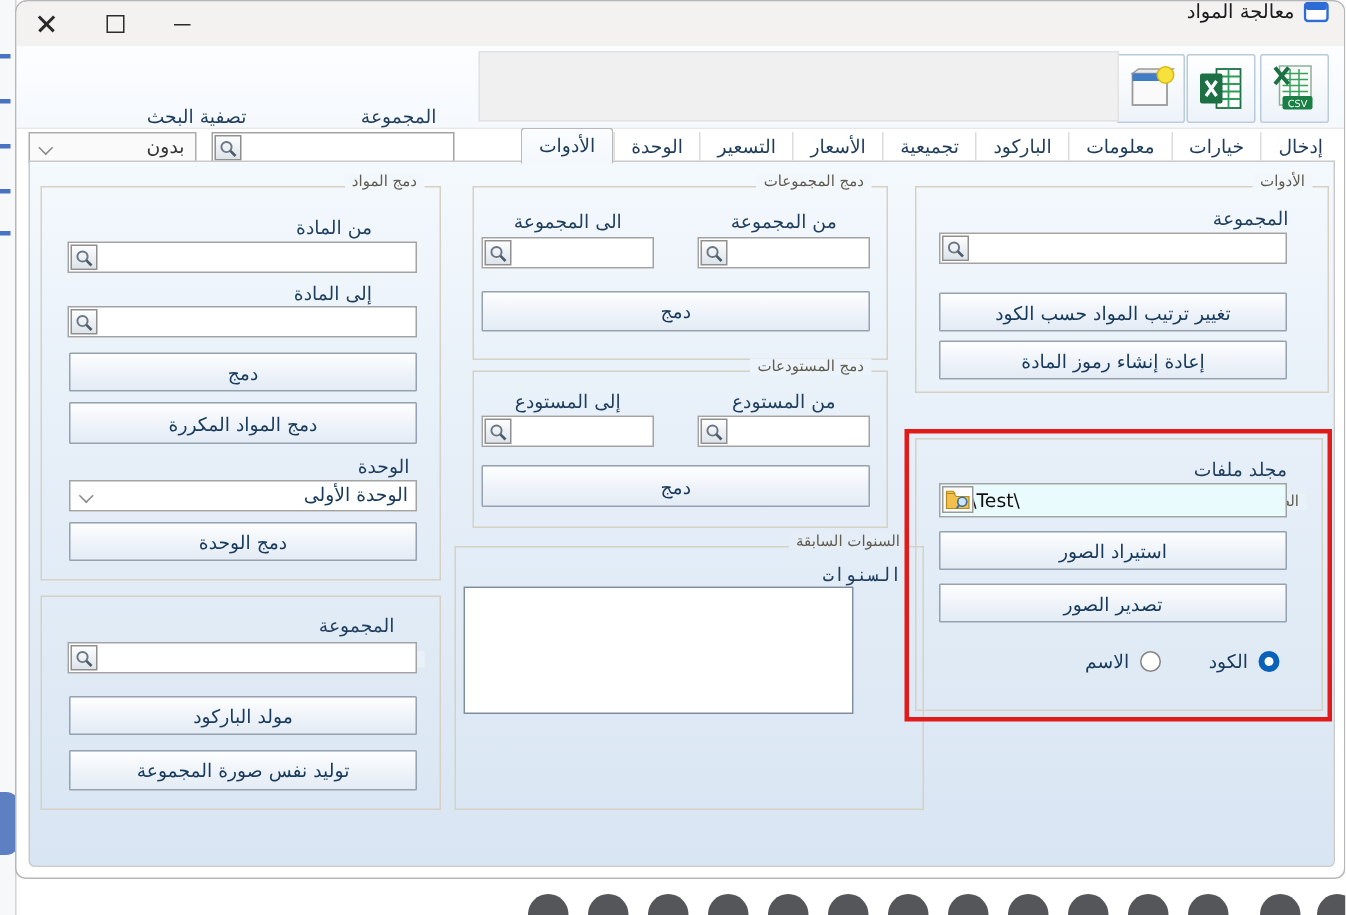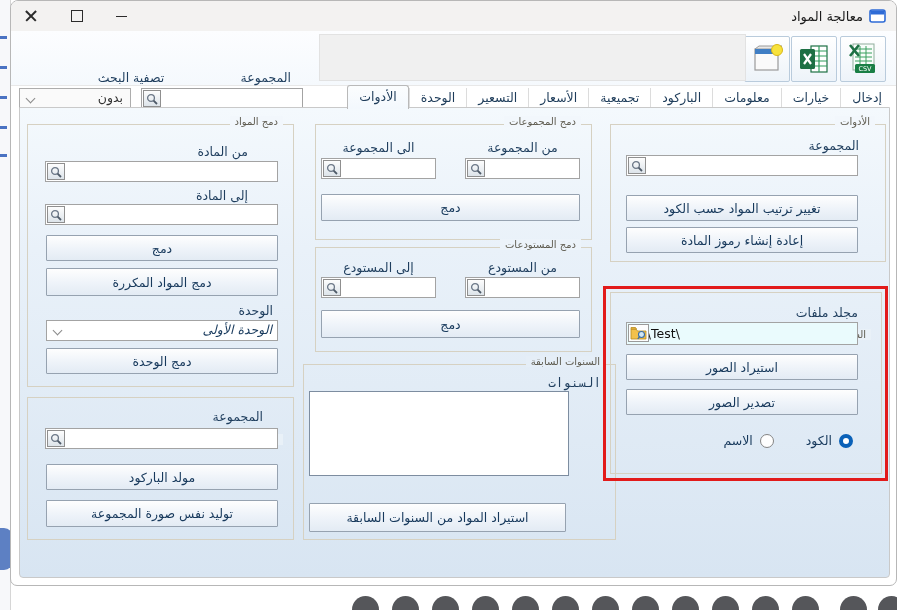--- a/index.html
+++ b/index.html
@@ -9,21 +9,21 @@
   
   .back-strip{position:absolute;left:0;top:0;width:10px;height:610px;background:#f7f8fa;border-right:1px solid #d6d6d6;}
   .back-dash{position:absolute;left:0;width:7px;height:3px;background:#4a72c2;}
   .back-badge{position:absolute;left:0;top:528px;width:13px;height:42px;background:#5d80c3;border-radius:0 9px 9px 0;}
   .dock-circle{position:absolute;top:596px;width:27px;height:27px;border-radius:50%;background:#55565a;}
 
   
   .window{position:absolute;left:10px;top:0;width:887px;height:586px;background:#fff;
           border:1px solid #b7b7b7;border-radius:8px 8px 7px 7px;box-sizing:border-box;overflow:hidden;}
   .titlebar{position:absolute;left:0;top:0;right:0;height:30px;background:#f3f2f1;}
-  .title-area{position:absolute;right:10px;top:0;height:30px;display:flex;align-items:center;gap:6px;color:#1b1b1b;font-size:13px;margin-left:40px;}
+  .title-area{position:absolute;right:10px;top:0;height:30px;display:flex;gap:6px;color:#1b1b1b;font-size:13px;margin-left:40px;}
   .ctl{position:absolute;top:3px;width:24px;height:24px;display:flex;align-items:center;justify-content:center;cursor:pointer;}
   .ctl-close{left:8px;}
   .ctl-close::before,.ctl-close::after{content:"";position:absolute;width:14px;height:1.6px;background:#2b2b2b;}
   .ctl-close::before{transform:rotate(45deg);}
   .ctl-close::after{transform:rotate(-45deg);}
   .ctl-max span{width:10px;height:10px;border:1.4px solid #2b2b2b;display:block;}
   .ctl-max{left:54px;}
   .ctl-min span{width:11px;border-top:1.6px solid #2b2b2b;display:block;}
   .ctl-min{left:98px;}
 
@@ -58,21 +58,21 @@
   .grp{position:absolute;border:1px solid #d6d1c2;box-sizing:border-box;}
   .legend{position:absolute;top:-9px;right:10px;padding:0 5px;color:#5f5c50;font-size:10px;white-space:nowrap;}
   .lg-a{background:#f2f7fc;} .lg-b{background:#ecf3fa;} .lg-c{background:#e9f1f8;margin-top:45px;}
   .lg-d{background:#e5eef7;}
 
   .btn{position:absolute;display:flex;align-items:center;justify-content:center;cursor:pointer;
        background:linear-gradient(180deg,#fefefe,#eef3f9 55%,#e3ebf4);border:1px solid #96a2b0;
        color:#17395c;box-sizing:border-box;border-radius:1px;white-space:nowrap;}
   .listbox{position:absolute;background:#fff;border:1px solid #7d8da0;box-sizing:border-box;}
   .combo{position:absolute;background:#fff;border:1px solid #a3a3a3;box-sizing:border-box;cursor:pointer;}
-  .combo .cb-text{position:absolute;right:5px;top:1px;color:#17395c;font-style:italic;}
+  .combo .cb-text{position:absolute;right:5px;top:1px;color:#17395c;}
 
   .path-field{position:absolute;background:#eafbfd;border:1px solid #a3a3a3;box-sizing:border-box;direction:ltr;text-align:left;
               color:#111;padding:3px 26px 0 6px;cursor:text;}
   .folder-btn{position:absolute;left:2px;top:2px;width:21px;height:18px;background:#fdfdfd;border:1px solid #9a9a9a;
               box-sizing:border-box;display:flex;align-items:center;justify-content:center;cursor:pointer;}
 
   .radio-row{position:absolute;display:flex;direction:rtl;align-items:center;gap:7px;color:#17395c;}
   .radio{width:14px;height:14px;border-radius:50%;box-sizing:border-box;cursor:pointer;flex:0 0 auto;}
   .radio.checked{border:4px solid #0a61b8;background:#fff;}
   .radio.unchecked{border:1px solid #848484;background:#fefefe;}
@@ -271,21 +271,20 @@
               </svg>
           </span>
         </div>
         <div class="btn" style="left:5px;top:62px;width:259px;height:28px;">دمج</div>
       </div>
 
       <div class="grp" style="left:283px;top:256px;width:313px;height:176px;">
         <span class="legend lg-d">السنوات السابقة</span>
         <div class="lbl" style="right:14px;top:10px;font-family:Liberation Mono, monospace;">السنوات</div>
         <div class="listbox" style="left:5px;top:26px;width:260px;height:85px;"></div>
-        <div class="btn" style="left:5px;top:138px;width:257px;height:29px;">استيراد المواد من السنوات السابقة</div>
       </div>
 
       <div class="grp" style="left:7px;top:16px;width:267px;height:263px;">
         <span class="legend lg-a">دمج المواد</span>
         <div class="lbl" style="right:45px;top:19px;">من المادة</div>
         <div class="sfield" style="left:17px;top:36px;width:233px;height:21px;">
           <span class="s-btn">
             <svg width="12" height="12" viewBox="0 0 12 12">
                 <circle cx="5" cy="5" r="3.4" fill="none" stroke="#6b7787" stroke-width="1.3"></circle>
                 <path d="M7.6 7.6 L11 11" stroke="#4e5a68" stroke-width="1.8"></path>

